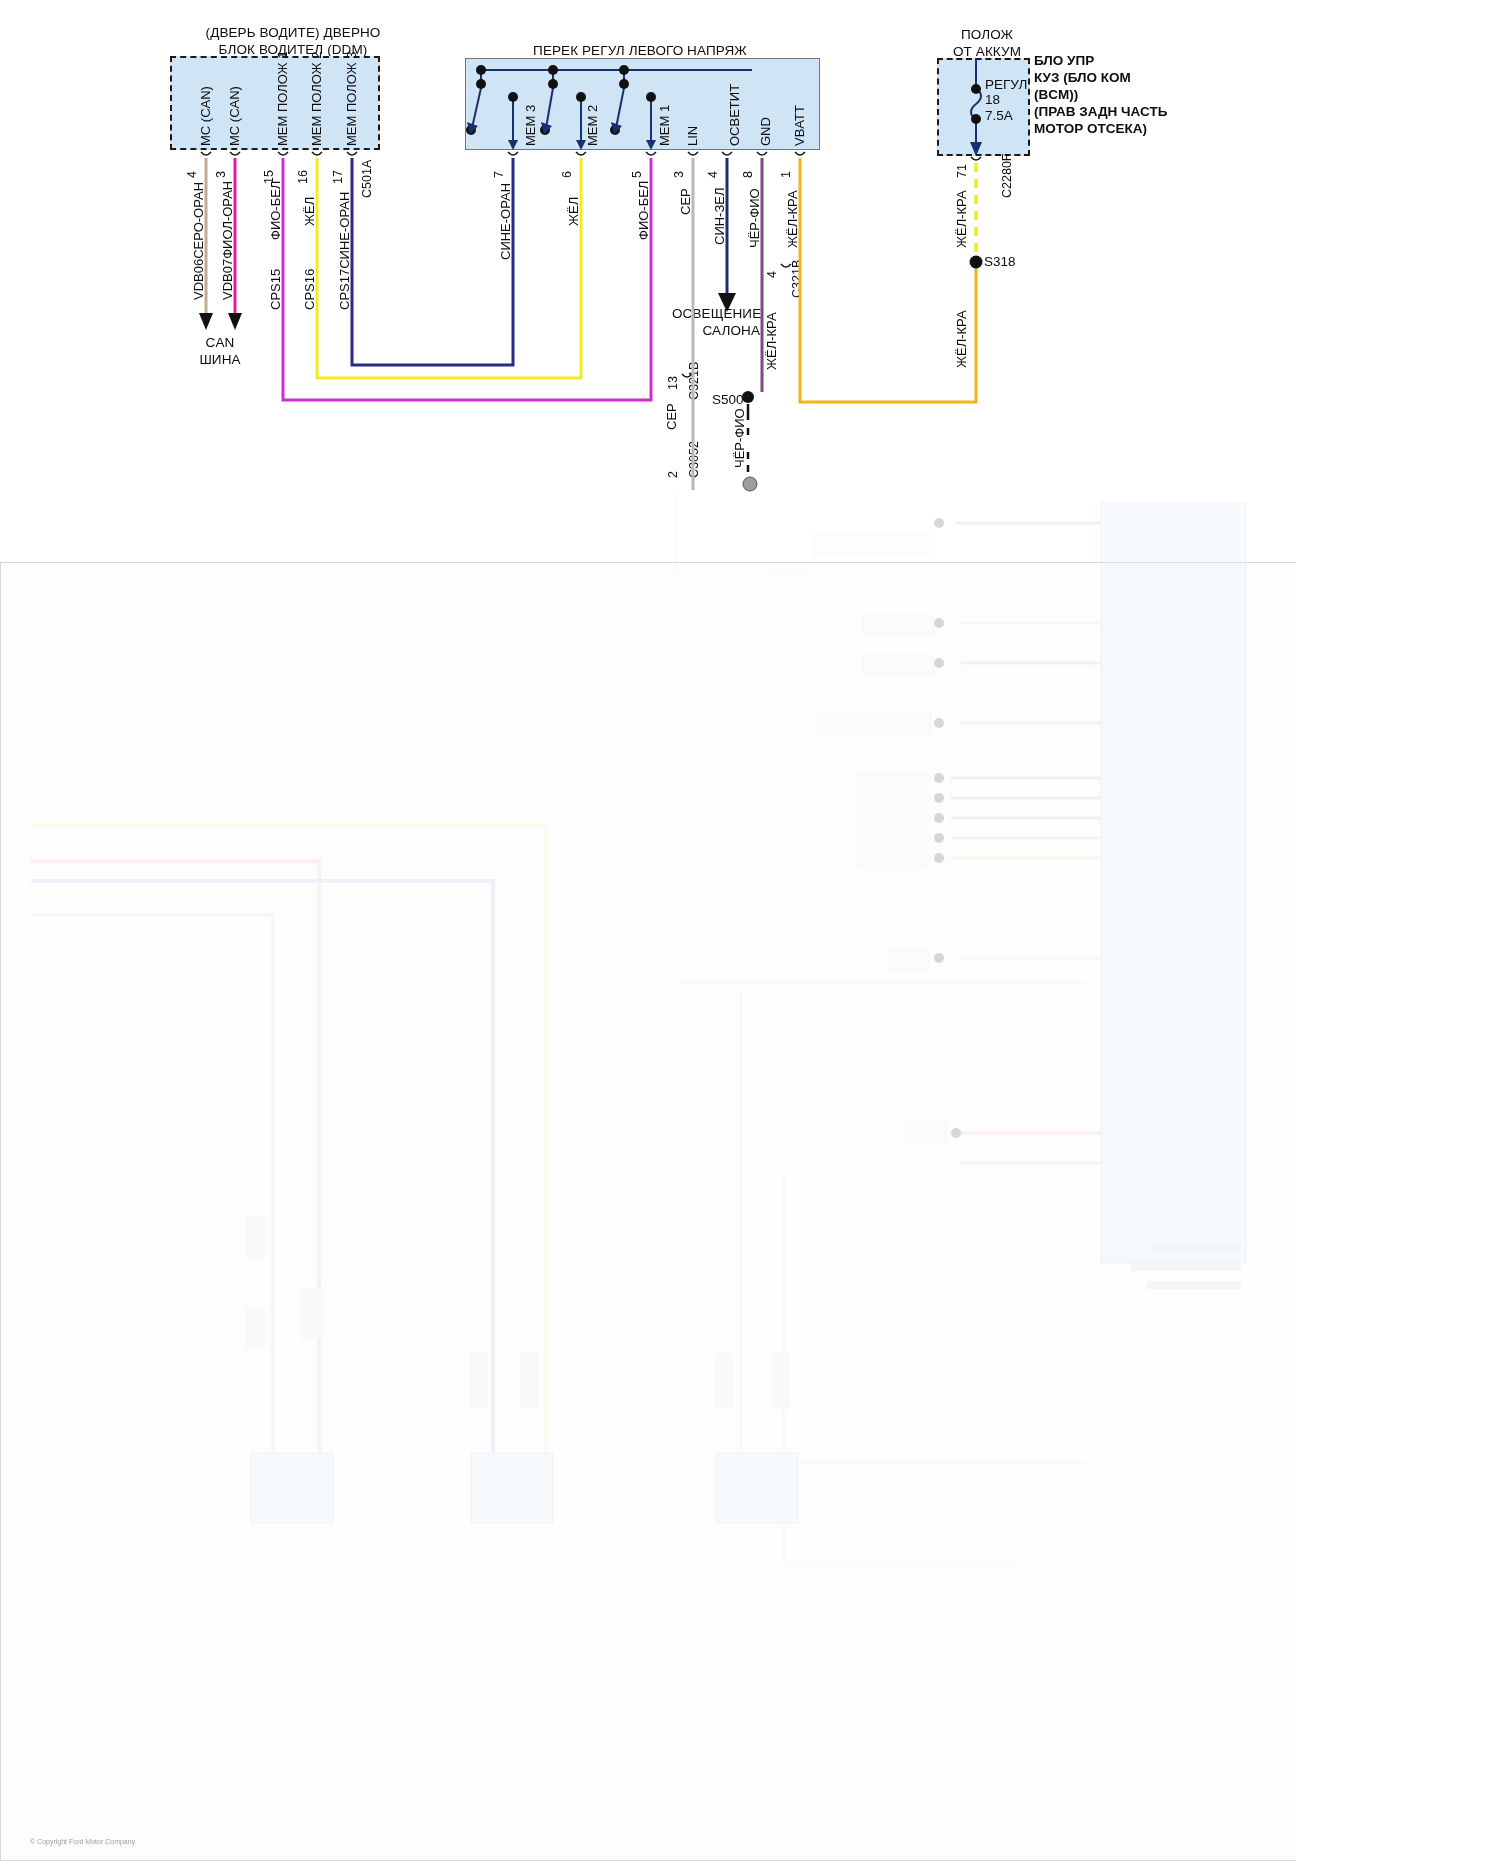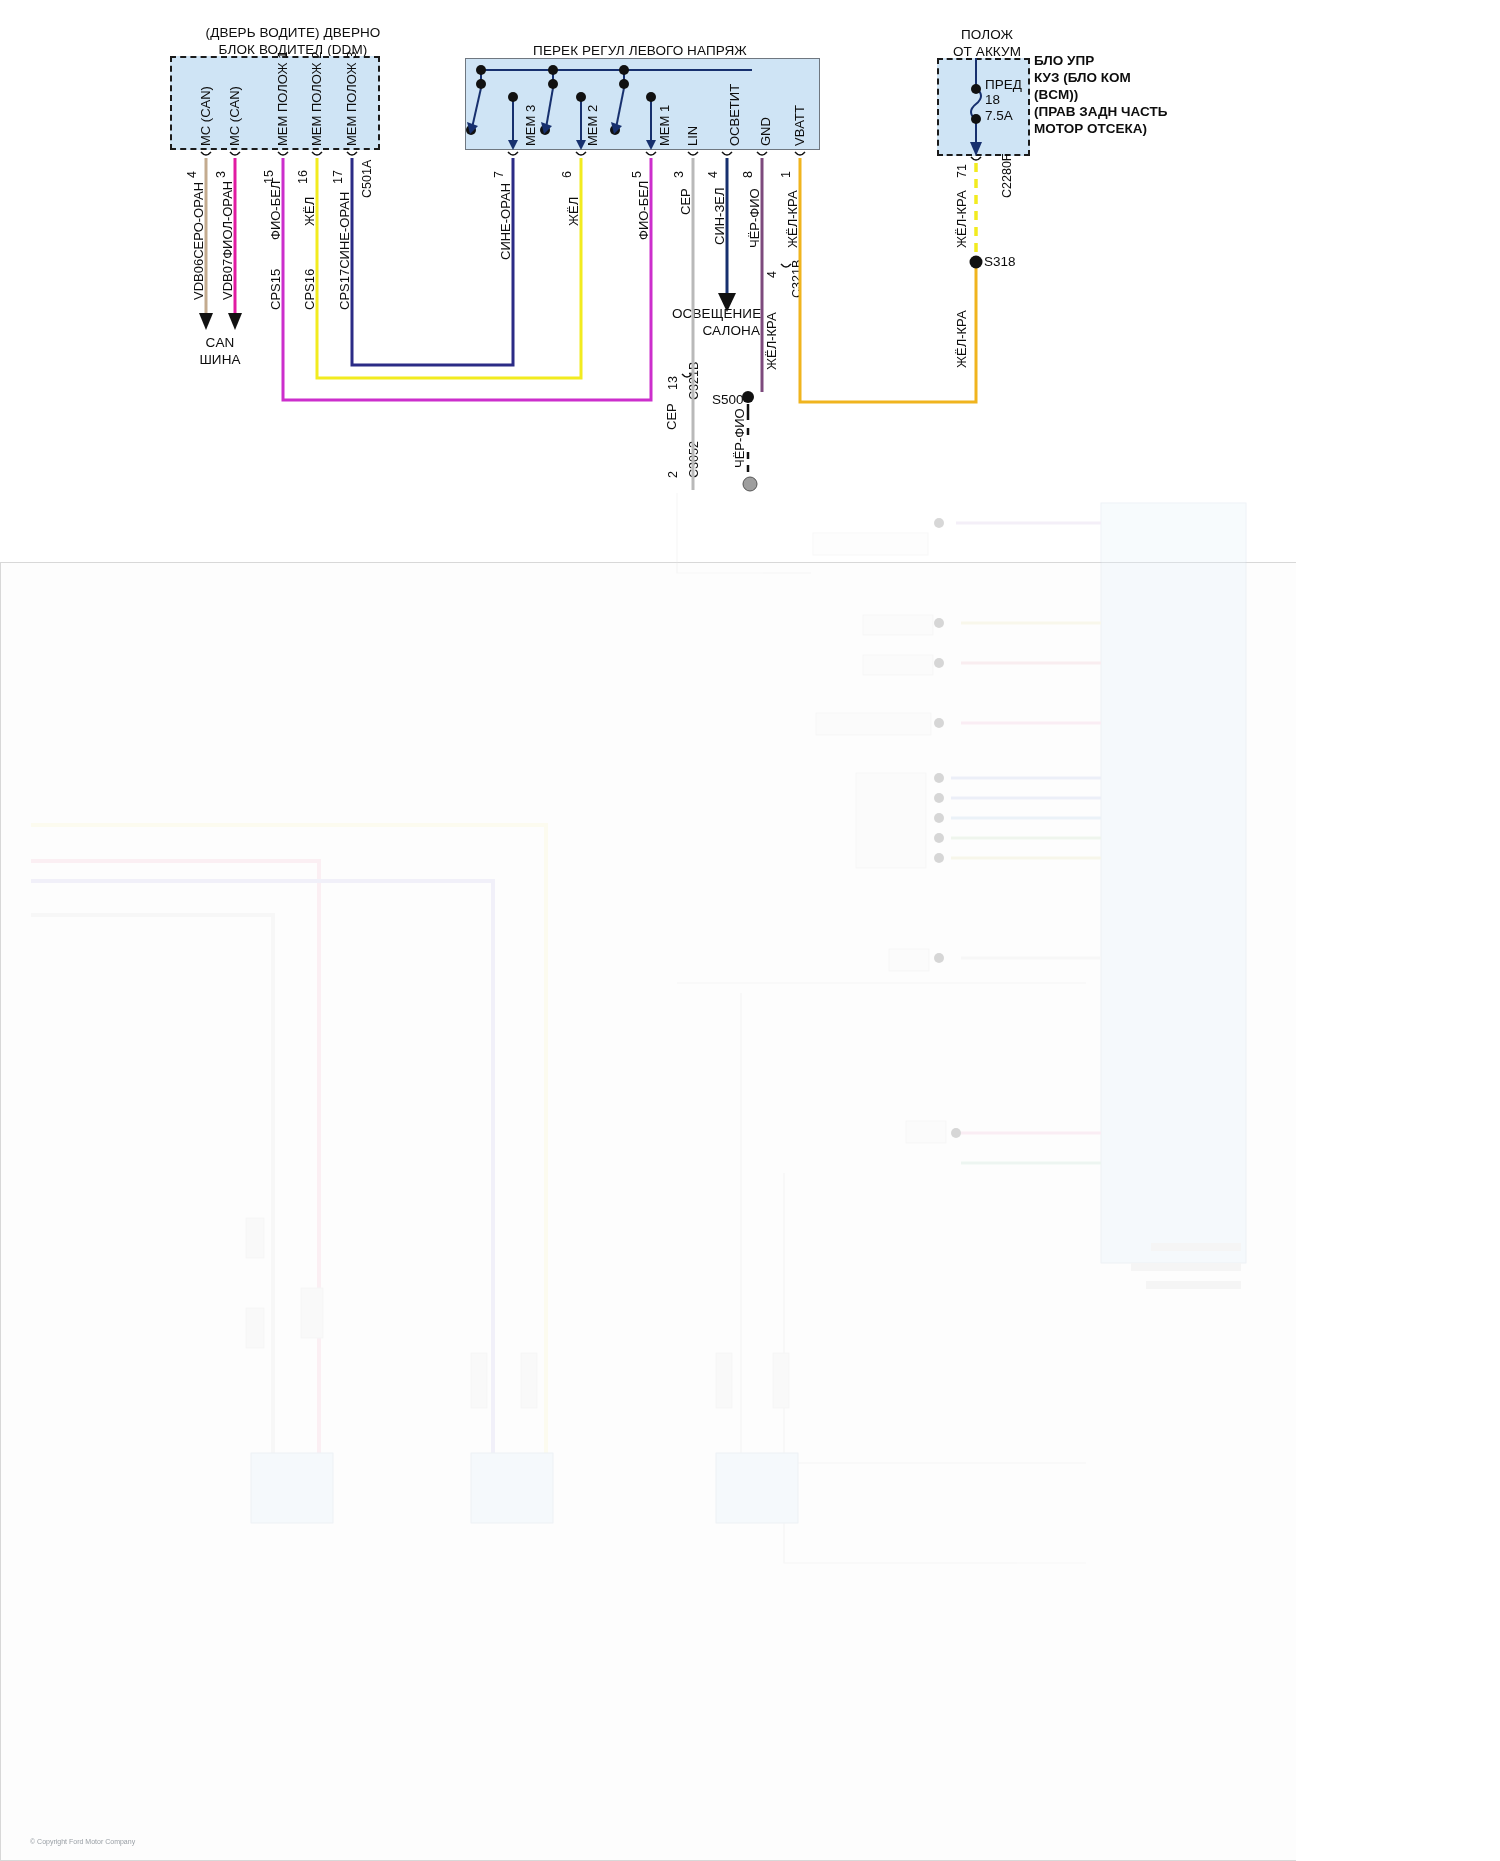--- a/index.html
+++ b/index.html
@@ -178,21 +178,21 @@
   <div class="vtxt" style="left:586px; top:146px;">MEM 2</div>
   <div class="vtxt" style="left:658px; top:146px;">MEM 1</div>
   <div class="vtxt" style="left:686px; top:146px;">LIN</div>
   <div class="vtxt" style="left:728px; top:146px;">ОСВЕТИТ</div>
   <div class="vtxt" style="left:759px; top:146px;">GND</div>
   <div class="vtxt" style="left:793px; top:146px;">VBATT</div>
 
   <div class="cap" style="left:912px; top:26px; width:150px;">ПОЛОЖ
 ОТ АККУМ</div>
   <div class="blk dash" style="left:937px; top:58px; width:93px; height:98px;"></div>
-  <div class="htxt" style="left:985px; top:76px; font-weight:400;">ПРЕД</div>
+  <div class="htxt" style="left:985px; top:76px; font-weight:400;">РЕГУЛ</div>
   <div class="htxt" style="left:985px; top:91px;">18</div>
   <div class="htxt" style="left:985px; top:107px;">7.5A</div>
   <div class="htxt multi" style="left:1034px; top:52px;">БЛО УПР
 КУЗ (БЛО КОМ
 (BCM))
 (ПРАВ ЗАДН ЧАСТЬ
 МОТОР ОТСЕКА)</div>
 
   <div class="pin" style="left:185px; top:178px;">4</div>
   <div class="pin" style="left:214px; top:178px;">3</div>

